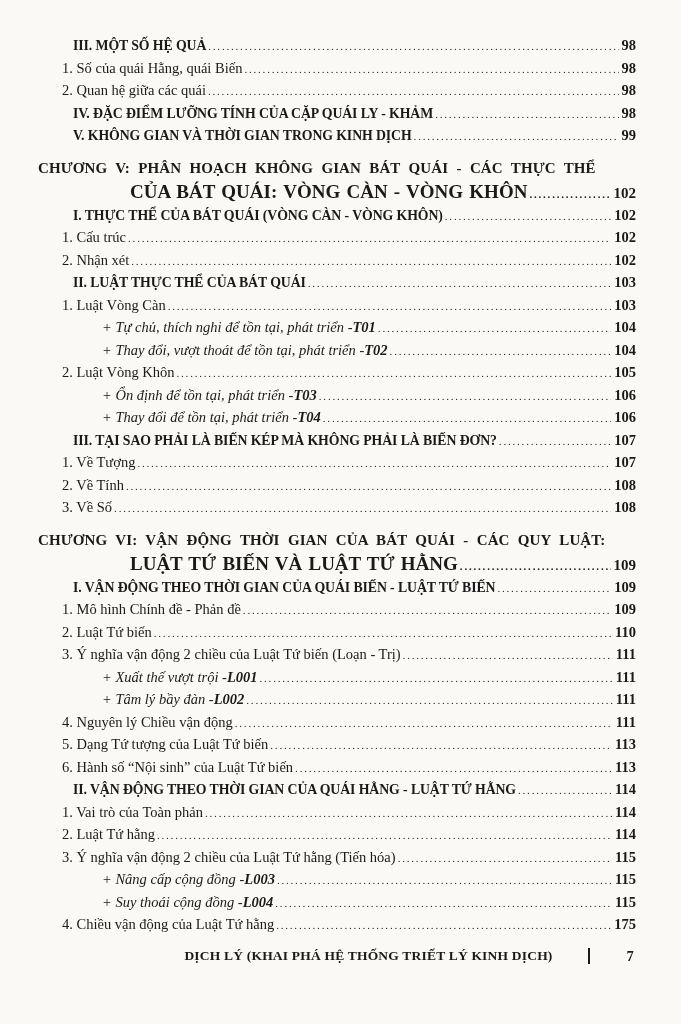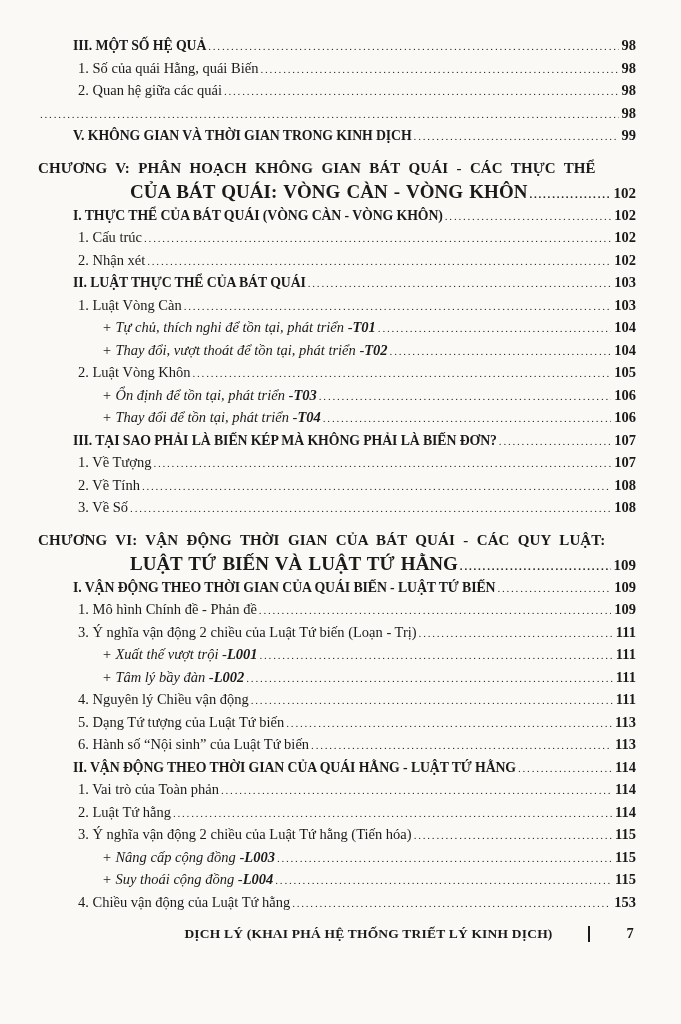--- a/index.html
+++ b/index.html
@@ -26,21 +26,21 @@
   }
   .leader::after {
     content: "..........................................................................................................................................................................";
     font-size: 11px; letter-spacing: 1.8px; color: #222;
   }
   .page-num { white-space: nowrap; font-style: normal; font-weight: bold; }
 
   
   .section { font-weight: bold; }
   .section .label { margin-left: 35px; font-size: 13.8px; letter-spacing: -0.1px; }
-  .item .label { margin-left: 40px; }
+  .item .label { margin-left: 24px; }
   .sub { font-style: italic; }
   .sub .label { margin-left: 64px; }
   .sub .code { font-weight: bold; white-space: nowrap; font-style: italic; }
 
   
   .chapter { font-weight: bold; margin-top: 10px; }
   .chapter .ch-line1 {
     font-size: 15px; line-height: 23.5px;
     word-spacing: 4.5px; letter-spacing: 0.1px;
     white-space: nowrap;
@@ -80,20 +80,21 @@
     <span class="page-num">98</span>
   </div>
 
   <div class="row item">
     <span class="label">2.  Quan hệ giữa các quái</span>
     <span class="leader"></span>
     <span class="page-num">98</span>
   </div>
 
   <div class="row section">
+    <span class="label">IV.  ĐẶC ĐIỂM LƯỠNG TÍNH CỦA CẶP QUÁI LY - KHẢM</span>
     <span class="leader"></span>
     <span class="page-num">98</span>
   </div>
 
   <div class="row section">
     <span class="label">V. KHÔNG GIAN VÀ THỜI GIAN TRONG KINH DỊCH</span>
     <span class="leader"></span>
     <span class="page-num">99</span>
   </div>
 
@@ -208,20 +209,25 @@
     <span class="leader"></span>
     <span class="page-num">109</span>
   </div>
 
   <div class="row item">
     <span class="label">1.  Mô hình Chính đề - Phản đề</span>
     <span class="leader"></span>
     <span class="page-num">109</span>
   </div>
 
+  <div class="row item">
+    <span class="label">2.  Luật Tứ biến</span>
+    <span class="leader"></span>
+    <span class="page-num">110</span>
+  </div>
 
   <div class="row item">
     <span class="label">3.  Ý nghĩa vận động 2 chiều của Luật Tứ biến (Loạn - Trị)</span>
     <span class="leader"></span>
     <span class="page-num">111</span>
   </div>
 
   <div class="row sub">
     <span class="label">+ Xuất thế vượt trội - </span>
         <span class="code">L001</span>
@@ -288,21 +294,21 @@
   <div class="row sub">
     <span class="label">+ Suy thoái cộng đồng - </span>
         <span class="code">L004</span>
     <span class="leader"></span>
     <span class="page-num">115</span>
   </div>
 
   <div class="row item">
     <span class="label">4.  Chiều vận động của Luật Tứ hằng</span>
     <span class="leader"></span>
-    <span class="page-num">153</span>
+    <span class="page-num">175</span>
   </div>
 </div>
 
   <div class="footer">
     <span class="footer-title">DỊCH LÝ (KHAI PHÁ HỆ THỐNG TRIẾT LÝ KINH DỊCH)</span>
     <span class="footer-sep"></span>
     <span class="footer-page">7</span>
   </div>
 </div>
 

